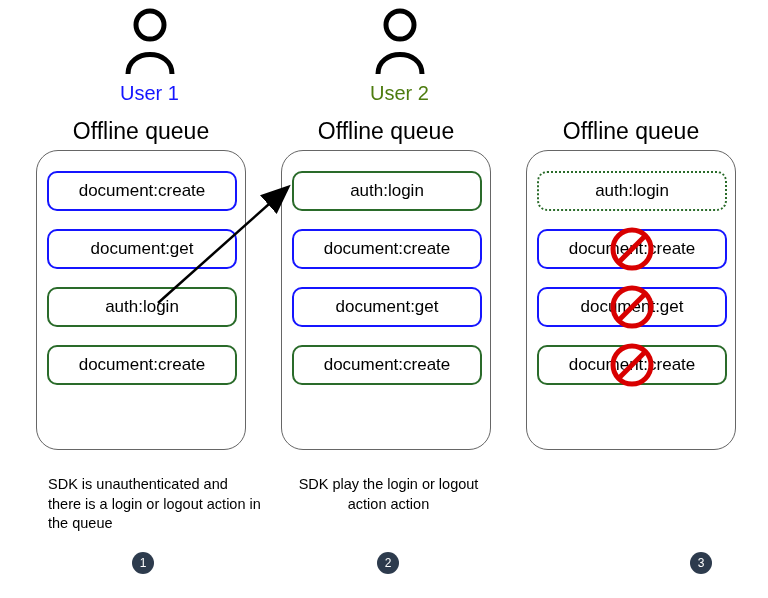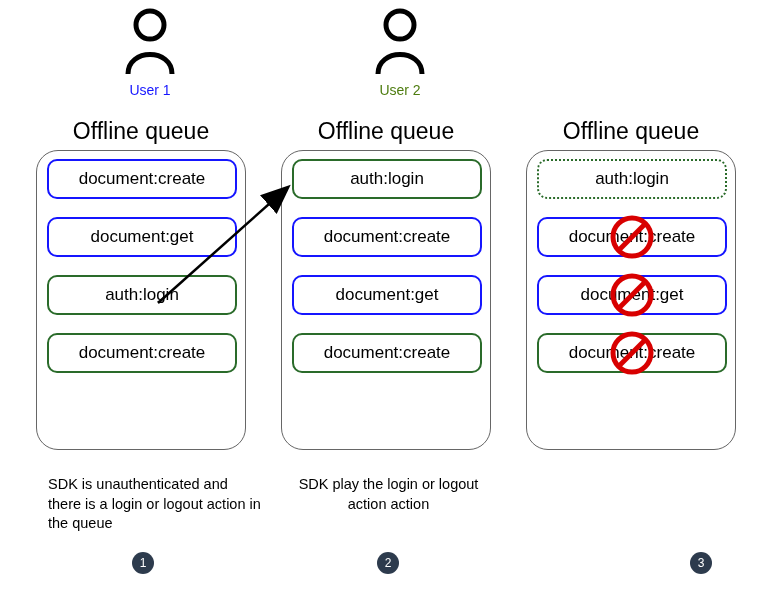--- a/index.html
+++ b/index.html
@@ -5,29 +5,29 @@
   * { box-sizing: border-box; margin: 0; padding: 0; }
   body {
     font-family: Arial, Helvetica, sans-serif;
     width: 768px;
     height: 598px;
     position: relative;
     background: #fff;
   }
   .stage { position: relative; width: 768px; height: 598px; }
   .user-icon { position: absolute; width: 60px; height: 70px; }
-  .user-label { position: absolute; font-size: 14px; text-align: center; width: 60px; }
+  .user-label { position: absolute; font-size: 20px; text-align: left; width: 60px; }
   .col-title { position: absolute; font-size: 23px; text-align: center; width: 210px; }
   .panel {
     position: absolute;
     width: 210px;
     height: 300px;
     border: 1.5px solid #666;
     border-radius: 22px;
-    padding: 8px 10px;
+    padding: 20px 10px;
   }
   .cell {
     width: 190px;
     height: 40px;
     border-radius: 10px;
     font-size: 17px;
     display: flex;
     align-items: center;
     justify-content: center;
     margin: 0 auto 18px auto;

